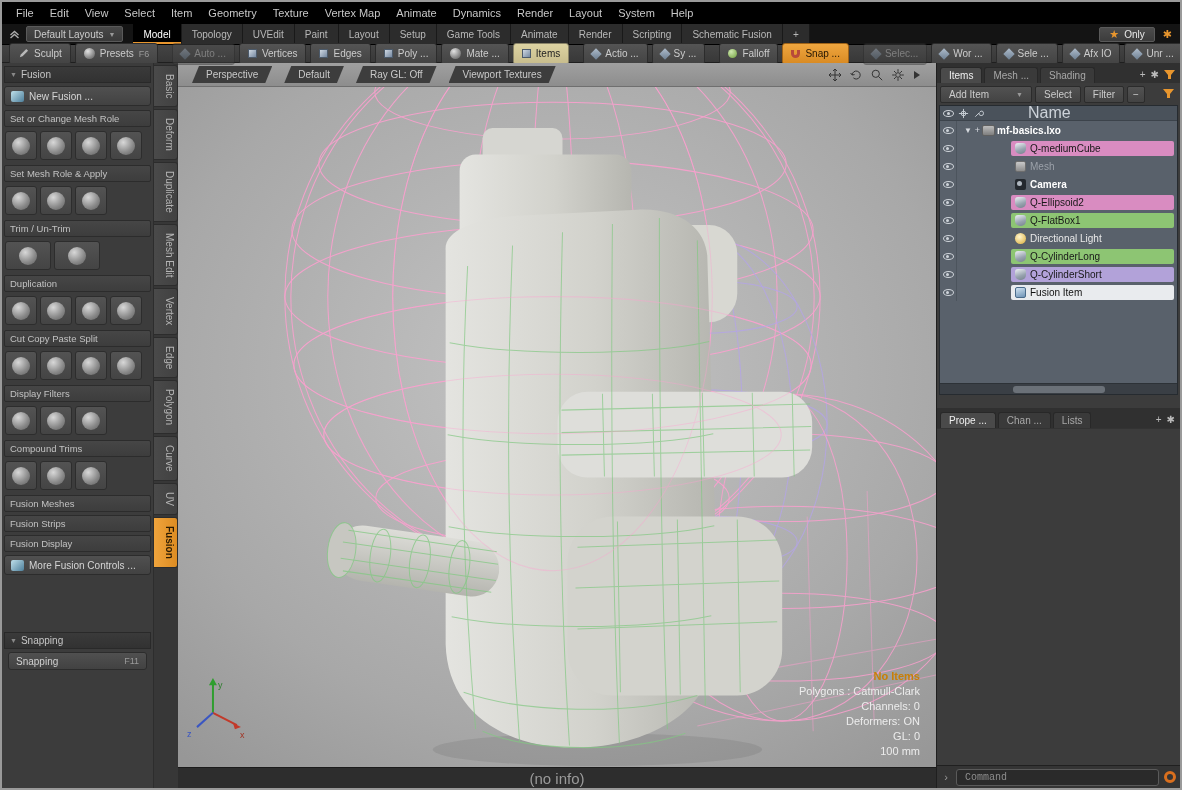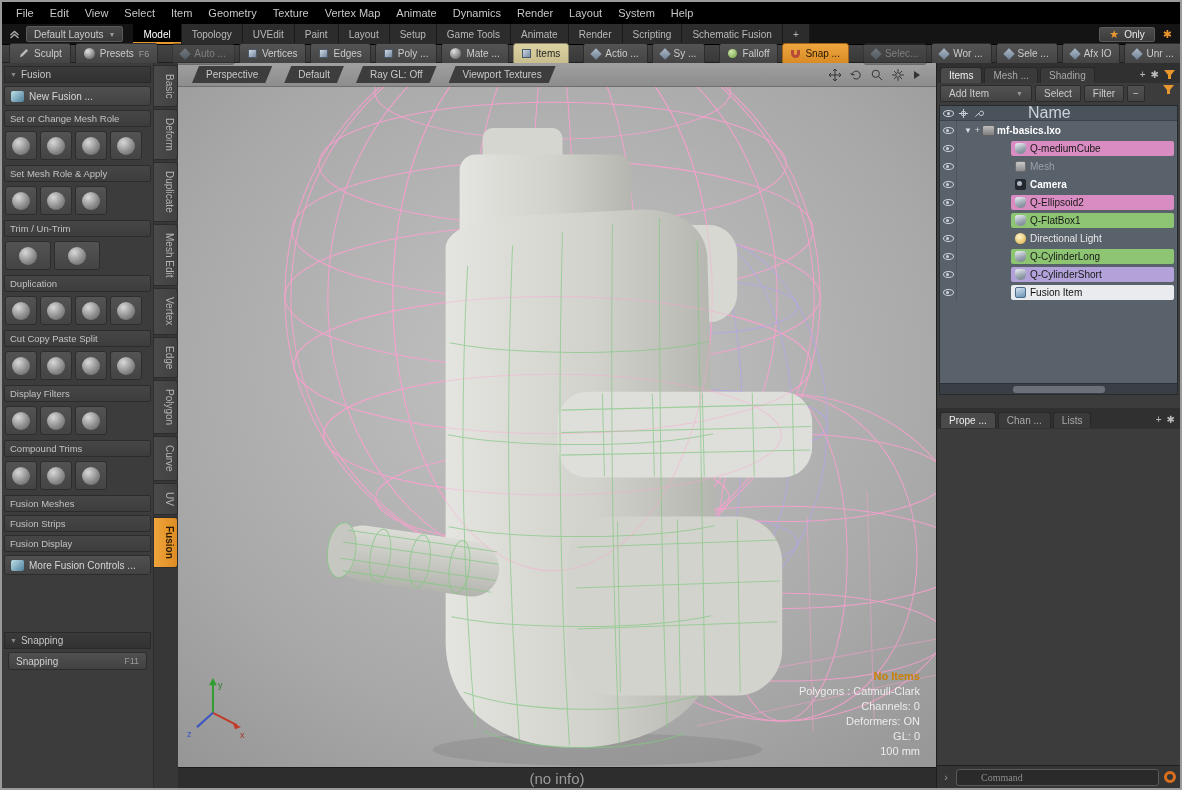--- a/index.html
+++ b/index.html
@@ -71,21 +71,21 @@
   .vp-stats .stat-orange{color:#c87f07;font-weight:bold}
   .vp-info{height:21px;background:#2d2d2d;color:#9a9a9a;display:flex;align-items:center;justify-content:center;font-size:15px;border-top:1px solid #1b1b1b;flex:0 0 auto}
 
   
   .right-panel{width:243px;background:#3c3c3c;display:flex;flex-direction:column;flex:0 0 auto}
   .rp-tabs{height:20px;display:flex;align-items:flex-end;background:#303030;padding:2px 3px 0 3px;gap:2px;flex:0 0 auto}
   .rp-tab{font-size:10px;color:#a8a8a8;background:#3a3a3a;padding:2px 8px;border-radius:3px 3px 0 0;border:1px solid #282828;border-bottom:none;white-space:nowrap}
   .rp-tab.active{background:#4a4a4a;color:#efefef}
   .rp-tabicons{margin-left:auto;display:flex;gap:5px;align-items:center;padding:0 2px 3px 0}
   .mini-glyph{color:#bbb;font-size:10px;line-height:1}
-  .rp-toolbar{height:22px;display:flex;gap:3px;padding:2px 3px;flex:0 0 auto}
+  .rp-toolbar{height:22px;display:flex;gap:3px;align-items:center;padding:2px 3px;flex:0 0 auto}
   .rp-btn{height:17px;font-size:10px;color:#ccc;background:linear-gradient(#525252,#434343);border:1px solid #2b2b2b;border-radius:2px;padding:0 8px;display:flex;align-items:center;gap:5px;white-space:nowrap}
   .rp-btn.add{width:92px;justify-content:space-between}
   .rp-btn.sq{width:18px;justify-content:center;padding:0}
   .rp-list{background:#59616b;border:1px solid #262b30;margin:0 2px;height:290px;display:flex;flex-direction:column;flex:0 0 auto}
   .list-header{height:15px;background:#4a525b;display:flex;align-items:center;border-bottom:1px solid #3c434b;gap:4px;padding:0 3px;flex:0 0 auto}
   .lh-name{color:#ccd2d9;font-size:16px;margin-left:40px}
   .lrow{height:18px;display:flex;align-items:center;flex:0 0 auto}
   .eye-cell{width:17px;display:flex;justify-content:center;align-items:center;border-right:1px solid #4c545d;align-self:stretch}
   .eye{width:11px;height:7px;border:1px solid #ced3d9;border-radius:50%;position:relative;display:inline-block}
   .eye::after{content:"";position:absolute;left:2.5px;top:1px;width:3px;height:3px;background:#ced3d9;border-radius:50%}
@@ -109,21 +109,21 @@
   .mi.cam::after{content:"";position:absolute;left:2px;top:2px;width:5px;height:5px;border-radius:50%;background:#aeb6bf}
   .mi.light{border-radius:50%;background:radial-gradient(circle at 40% 35%,#fff6cf,#d9aa35)}
   .mi.fusion{background:linear-gradient(160deg,#d2e4f2,#6d92b5);border:1px solid #4a6b8a}
   .mi.scene{width:13px;background:linear-gradient(#bcbcbc,#7f7f7f);border:1px solid #606060}
   .hscroll{height:11px;background:#3a3f45;margin-top:auto;border-top:1px solid #2d3237;display:flex;align-items:center;padding:0 12px;flex:0 0 auto}
   .hthumb{height:7px;width:92px;background:#6b7178;border-radius:3px;margin:0 auto}
   .rp-gap{height:13px;flex:0 0 auto}
   .rp-empty{flex:1;background:#3c3c3c;border-top:1px solid #333}
   .cmd-bar{height:23px;display:flex;align-items:center;gap:5px;padding:2px 4px;background:#343434;border-top:1px solid #202020;flex:0 0 auto}
   .cmd-chevron{color:#999;font-size:11px;width:10px;text-align:center}
-  .cmd-input{flex:1;height:17px;background:#2a2a2a;border:1px solid #5a5a5a;border-radius:3px;color:#bdbdbd;font-size:10px;padding:0 24px;font-family:Liberation Serif, serif}
+  .cmd-input{flex:1;height:17px;background:#2a2a2a;border:1px solid #5a5a5a;border-radius:3px;color:#bdbdbd;font-size:10px;padding:0 8px;font-family:Liberation Mono, monospace}
   .cmd-input::placeholder{color:#8e8e8e}
   .cmd-circle{width:12px;height:12px;border:3px solid #d96f1e;border-radius:50%;flex:0 0 auto}
 </style>
 </head>
 <body>
 
 <div class="app">
 
   <div class="menubar">
     <span class="menu-item">File</span>

